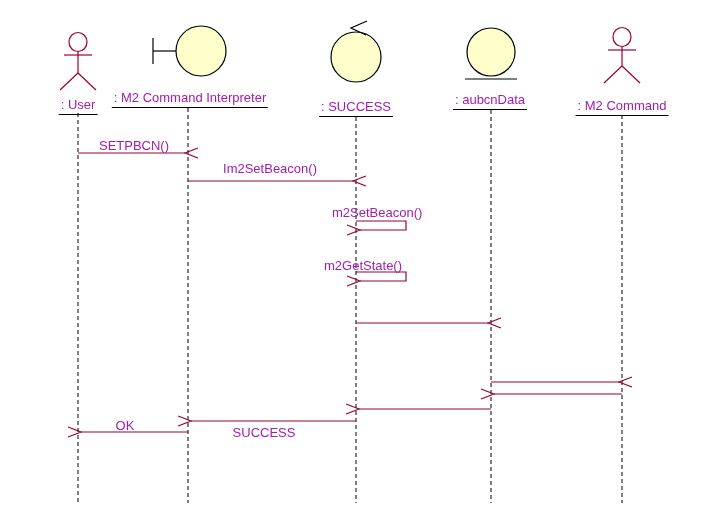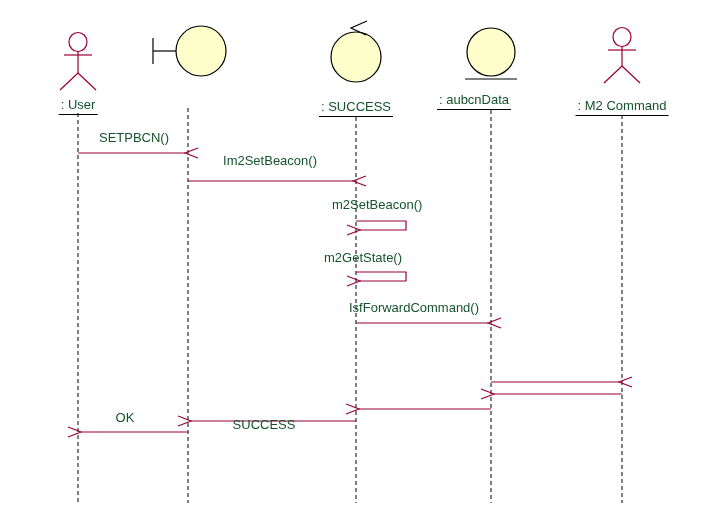--- a/index.html
+++ b/index.html
@@ -1,24 +1,24 @@
 <!DOCTYPE html>
 <html><head>
 <meta charset="utf-8">
 <style>
   html,body{margin:0;padding:0;background:#fff;}
   .canvas{
     position:relative;width:715px;height:524px;background:#ffffff;
-    font-family:"Liberation Sans",sans-serif;font-size:13px;color:#14532d;
+    font-family:"Liberation Sans",sans-serif;font-size:13px;color:#a21caf;
     overflow:hidden;
   }
   .gfx{position:absolute;left:0;top:0;}
   .plabel{position:absolute;transform:translateX(-50%);white-space:nowrap;line-height:13px;}
   .plabel .u{border-bottom:1px solid #000;padding:0 2px 2px 2px;}
-  .mlabel{position:absolute;white-space:nowrap;line-height:13px;}
+  .mlabel{position:absolute;white-space:nowrap;line-height:13px;margin-top:8px;}
   .mlabel.centered{transform:translateX(-50%);}
 </style>
 </head>
 <body>
 
 <div class="canvas">
 
   <svg class="gfx" width="715" height="524" viewBox="0 0 715 524">
     <defs>
       <marker id="openArrow" markerUnits="userSpaceOnUse" markerWidth="15" markerHeight="13" refX="1" refY="6" orient="auto">
@@ -74,25 +74,25 @@
       <line x1="356" y1="323" x2="488" y2="323" marker-end="url(#openArrow)"></line>
       <line x1="491" y1="382" x2="619" y2="382" marker-end="url(#openArrow)"></line>
       <line x1="622" y1="394" x2="494" y2="394" marker-end="url(#openArrow)"></line>
       <line x1="491" y1="409" x2="359" y2="409" marker-end="url(#openArrow)"></line>
       <line x1="356" y1="421" x2="191" y2="421" marker-end="url(#openArrow)"></line>
       <line x1="188" y1="432" x2="81" y2="432" marker-end="url(#openArrow)"></line>
     </g>
   </svg>
 
   <div class="plabel" style="left:78px;top:98px"><span class="u">: User</span></div>
+  <div class="plabel" style="left:190px;top:91px"><span class="u">: M2 Command Interpreter</span></div>
   <div class="plabel" style="left:356px;top:100px"><span class="u">: SUCCESS</span></div>
-  <div class="plabel" style="left:474px;top:93px"><span class="u">: aubcnData</span></div>
+  <div class="plabel" style="left:490px;top:93px"><span class="u">: aubcnData</span></div>
   <div class="plabel" style="left:622px;top:99px"><span class="u">: M2 Command</span></div>
 
   <div class="mlabel centered" style="left:134px;top:131px">SETPBCN()</div>
   <div class="mlabel centered" style="left:270px;top:154px">Im2SetBeacon()</div>
   <div class="mlabel" style="left:332px;top:198px">m2SetBeacon()</div>
   <div class="mlabel" style="left:324px;top:251px">m2GetState()</div>
-  <div class="mlabel centered" style="left:414px;top:301px">IsfForwardCommand()</div>
   <div class="mlabel centered" style="left:264px;top:418px">SUCCESS</div>
   <div class="mlabel centered" style="left:125px;top:411px">OK</div>
 
 </div>
 
 </body></html>

